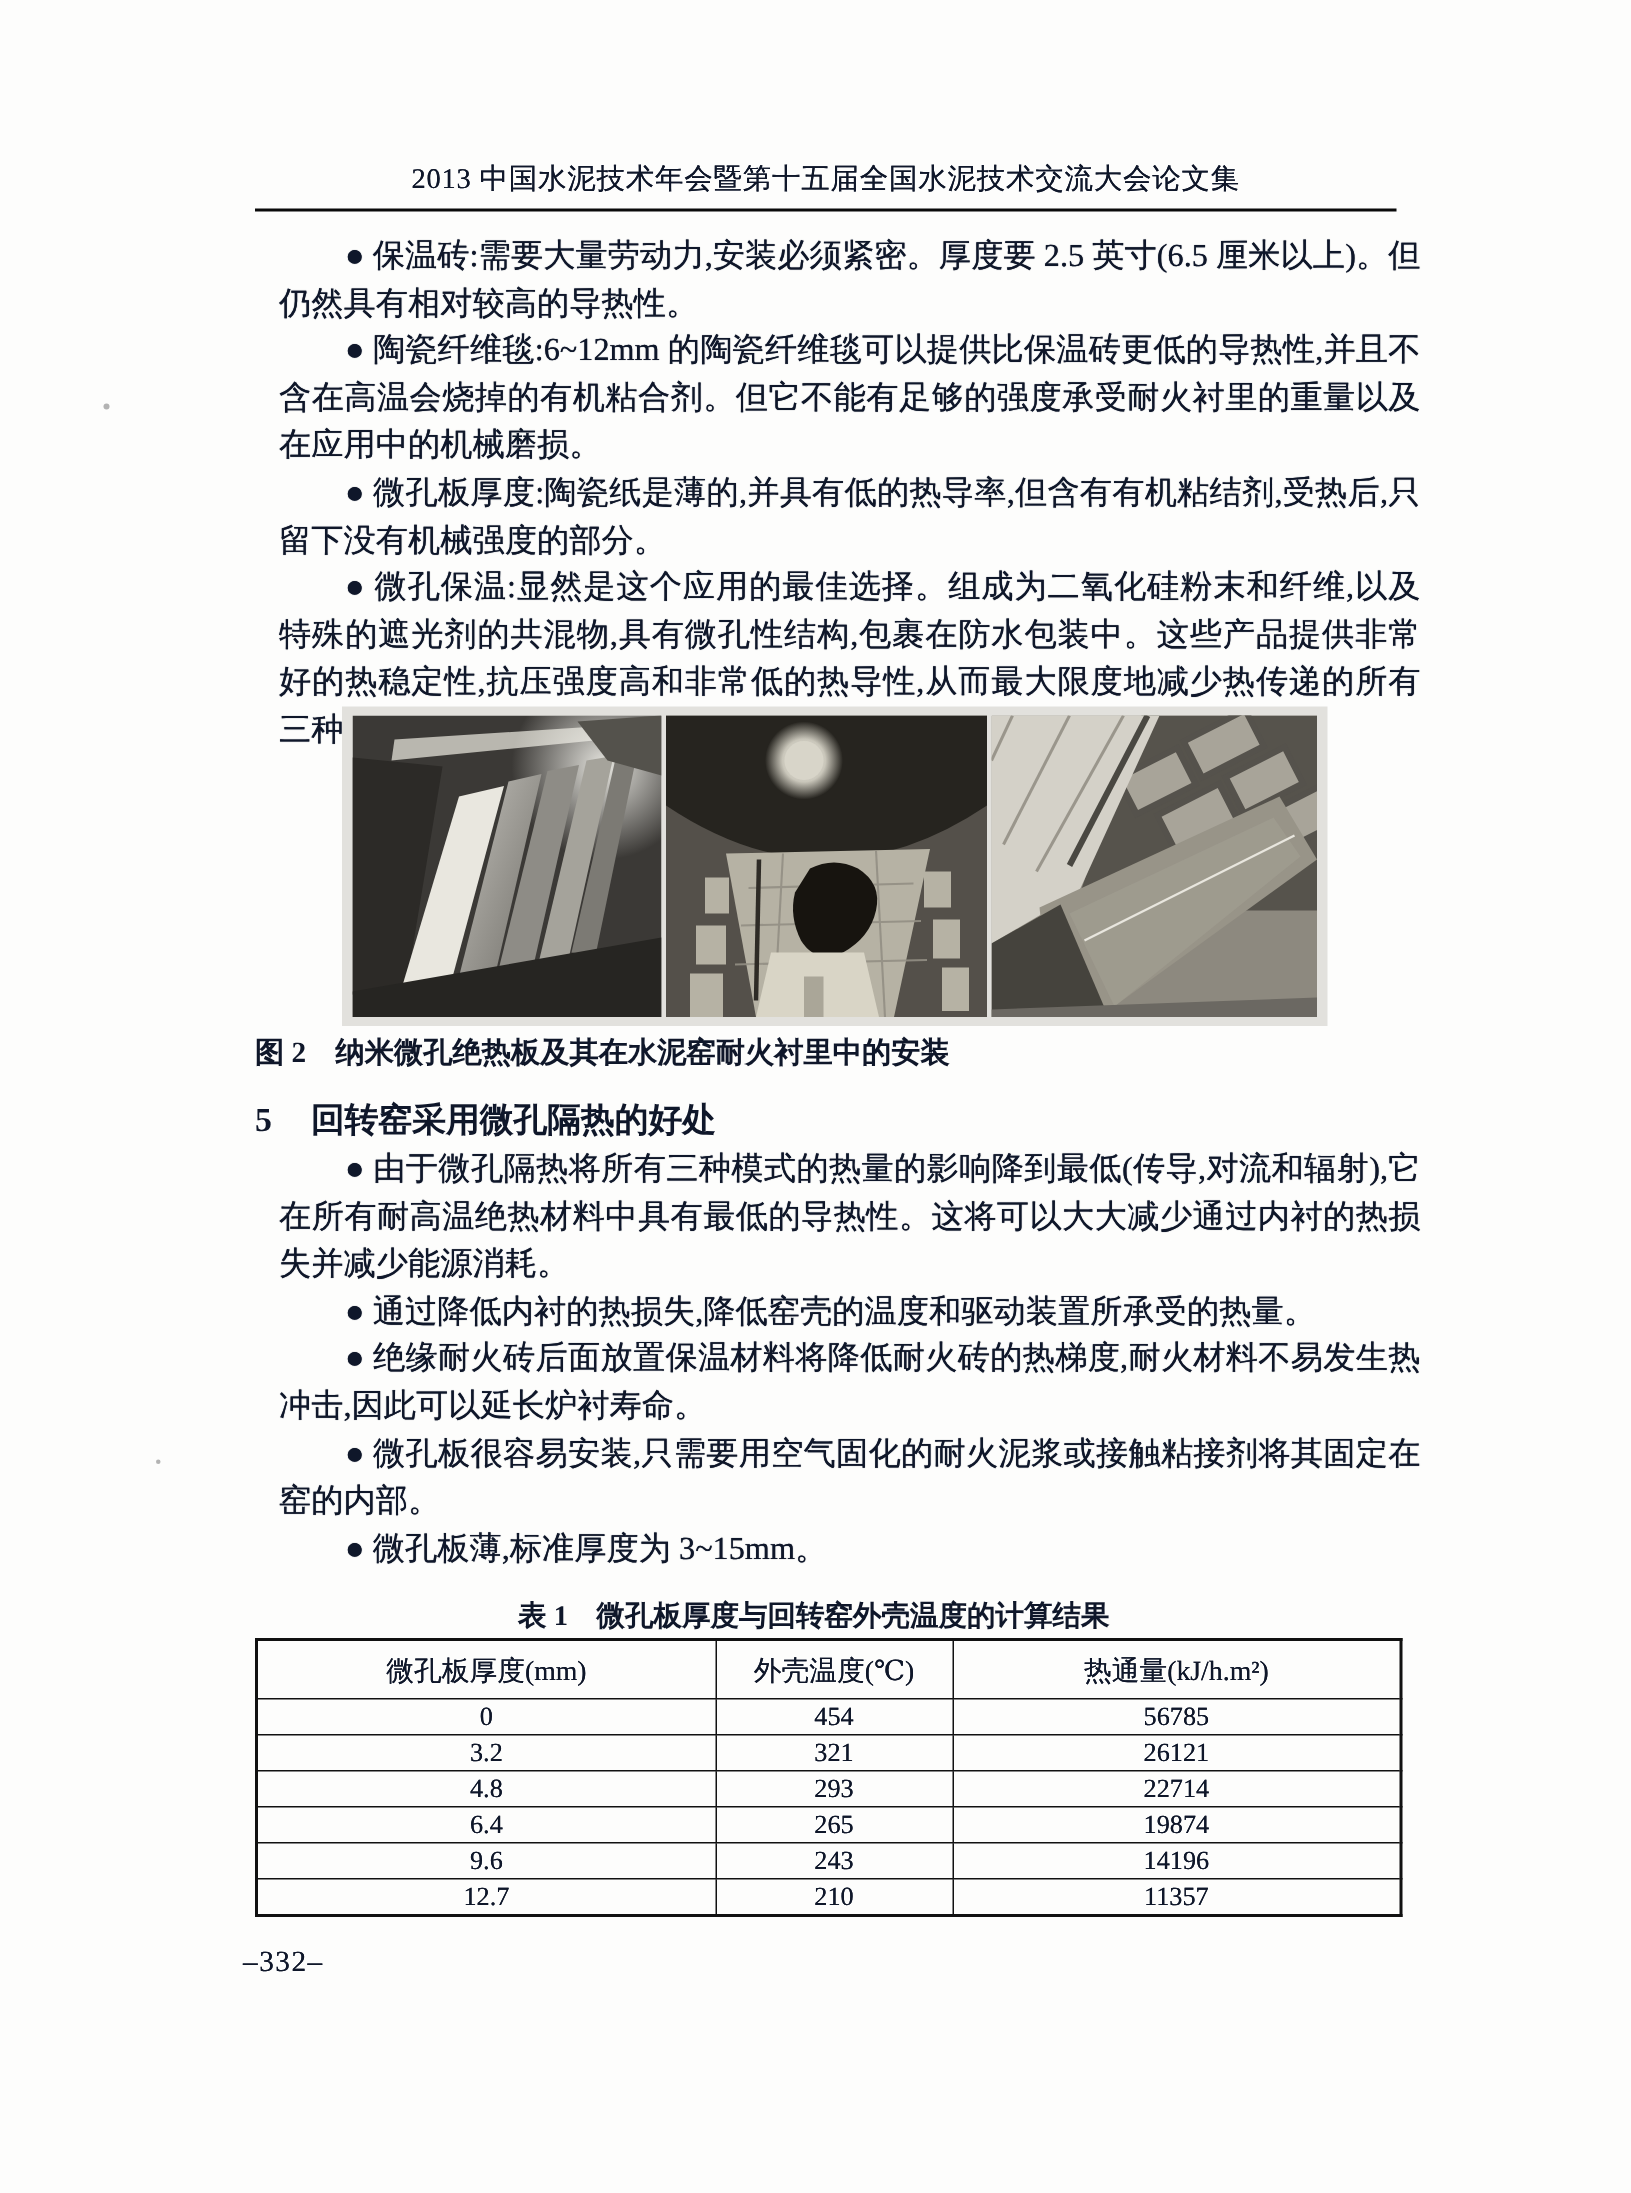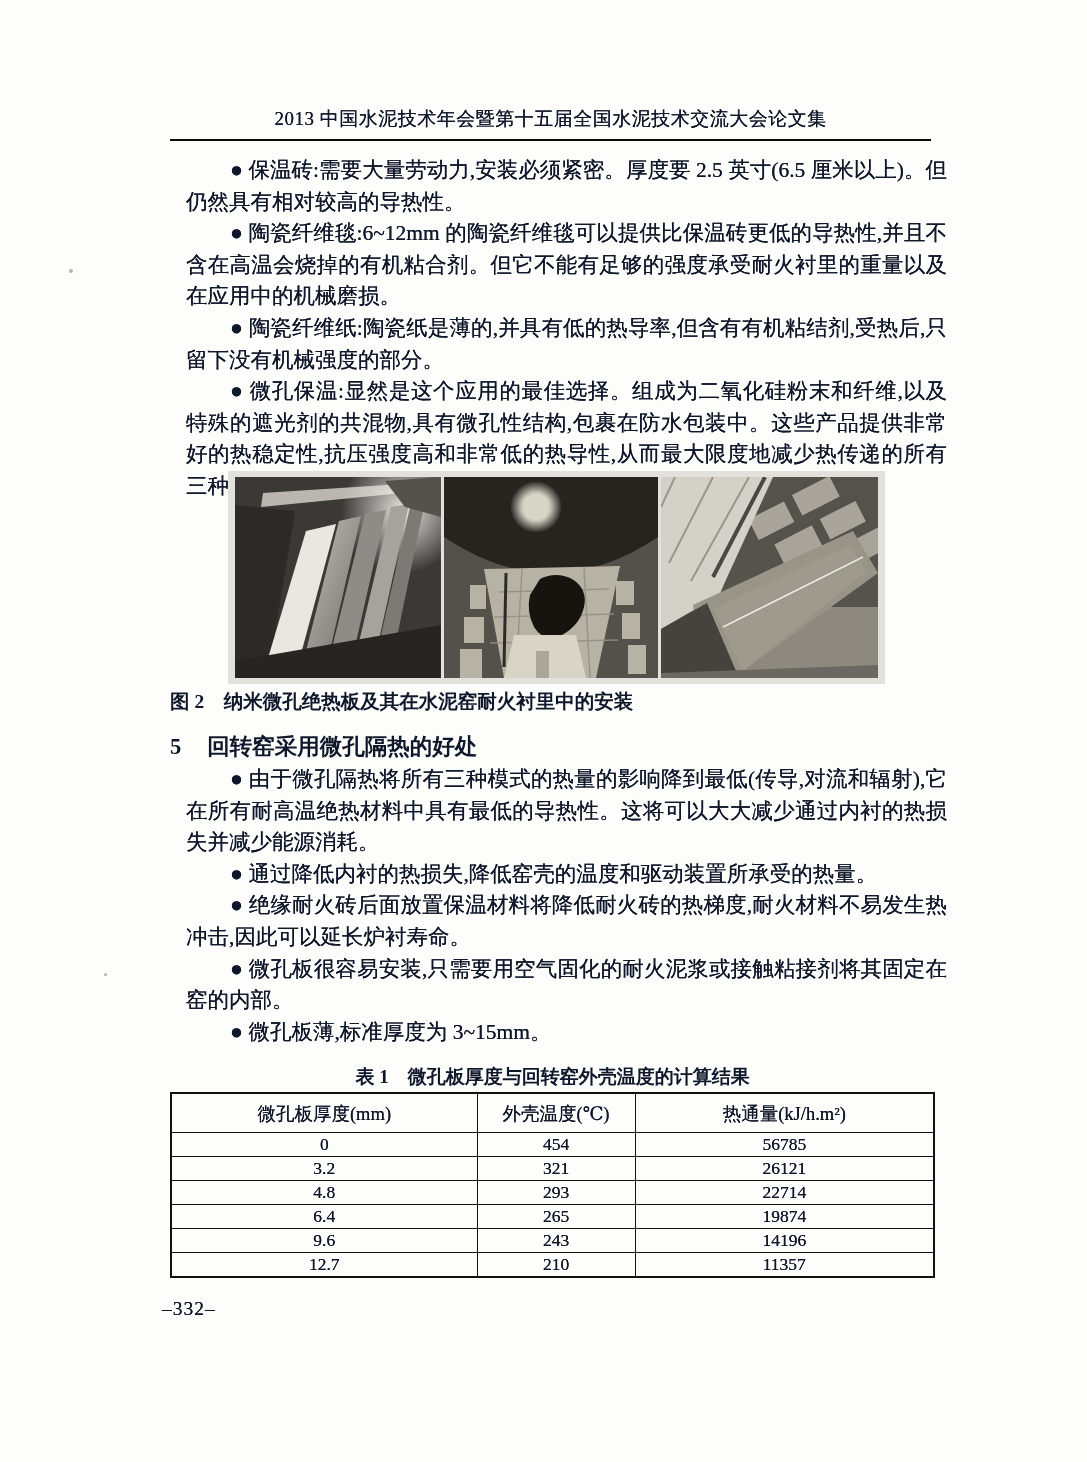--- a/index.html
+++ b/index.html
@@ -38,21 +38,21 @@
   .figure-caption{
     position:absolute;top:688px;left:170px;width:761px;
     text-align:left;font-size:19.5px;font-weight:bold;
   }
   .section-heading{
     position:absolute;top:731px;left:170px;
     font-size:22.5px;font-weight:bold;
   }
   .section-heading .num{margin-right:26px;}
   .table-caption{
-    position:absolute;top:1064px;left:172px;width:761px;
+    position:absolute;top:1064px;left:162px;width:761px;
     text-align:center;font-size:19px;font-weight:bold;
   }
   table.data-table{
     position:absolute;top:1092px;left:170px;width:763px;
     border-collapse:collapse;table-layout:fixed;
     font-size:17.5px;
   }
   table.data-table th,table.data-table td{
     border:1.6px solid #111;text-align:center;padding:0;
     font-weight:normal;text-shadow:0 0 .4px currentColor;
@@ -73,21 +73,21 @@
 <body>
 
 <div class="page">
 
   <div class="header-title">2013 中国水泥技术年会暨第十五届全国水泥技术交流大会论文集</div>
   <div class="header-rule"></div>
 
   <div class="textblock intro">
     <p>● 保温砖:需要大量劳动力,安装必须紧密。厚度要 2.5 英寸(6.5 厘米以上)。但仍然具有相对较高的导热性。</p>
     <p>● 陶瓷纤维毯:6~12mm 的陶瓷纤维毯可以提供比保温砖更低的导热性,并且不含在高温会烧掉的有机粘合剂。但它不能有足够的强度承受耐火衬里的重量以及在应用中的机械磨损。</p>
-    <p>● 陶瓷纤维纸:陶瓷纸是薄的,并具有低的热导率,但含有有机粘结剂,受热后,只留下没有机械强度的部分。</p>
+    <p>● 微孔板厚度:陶瓷纸是薄的,并具有低的热导率,但含有有机粘结剂,受热后,只留下没有机械强度的部分。</p>
     <p>● 微孔保温:显然是这个应用的最佳选择。组成为二氧化硅粉末和纤维,以及特殊的遮光剂的共混物,具有微孔性结构,包裹在防水包装中。这些产品提供非常好的热稳定性,抗压强度高和非常低的热导性,从而最大限度地减少热传递的所有三种方式。</p>
   </div>
 
   <div class="figure-photos">
 
     <svg width="206" height="201" viewBox="0 0 206 201">
       <defs>
         <radialGradient id="flare" cx="50%" cy="50%" r="50%">
           <stop offset="0%" stop-color="#f0efe9" stop-opacity="0.95"></stop>
           <stop offset="100%" stop-color="#f0efe9" stop-opacity="0"></stop>

